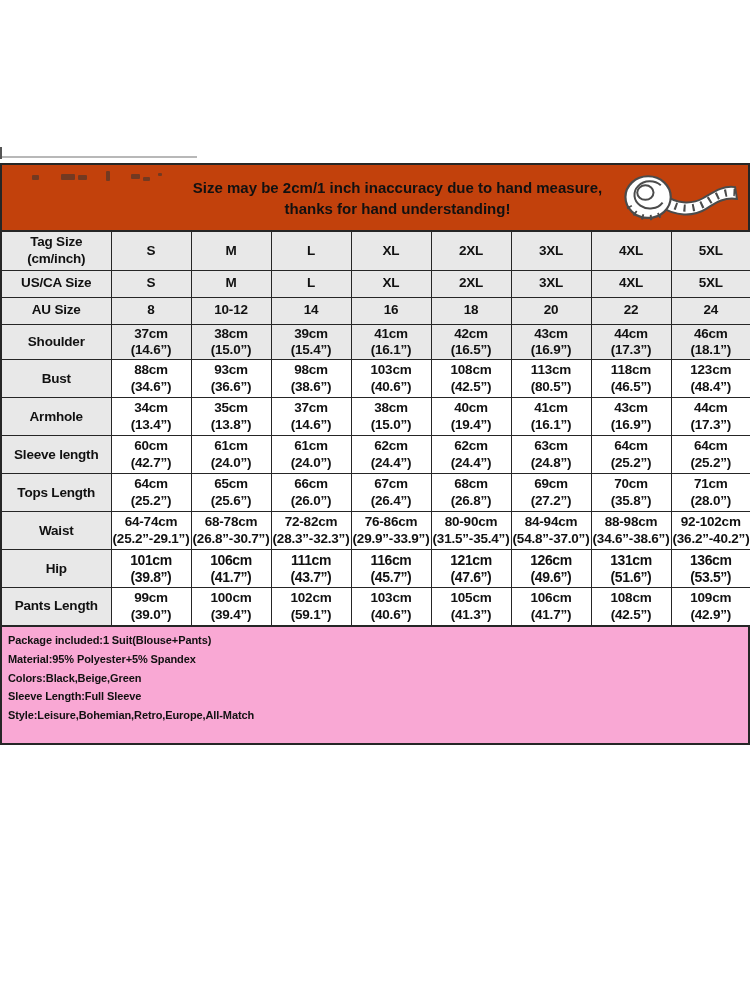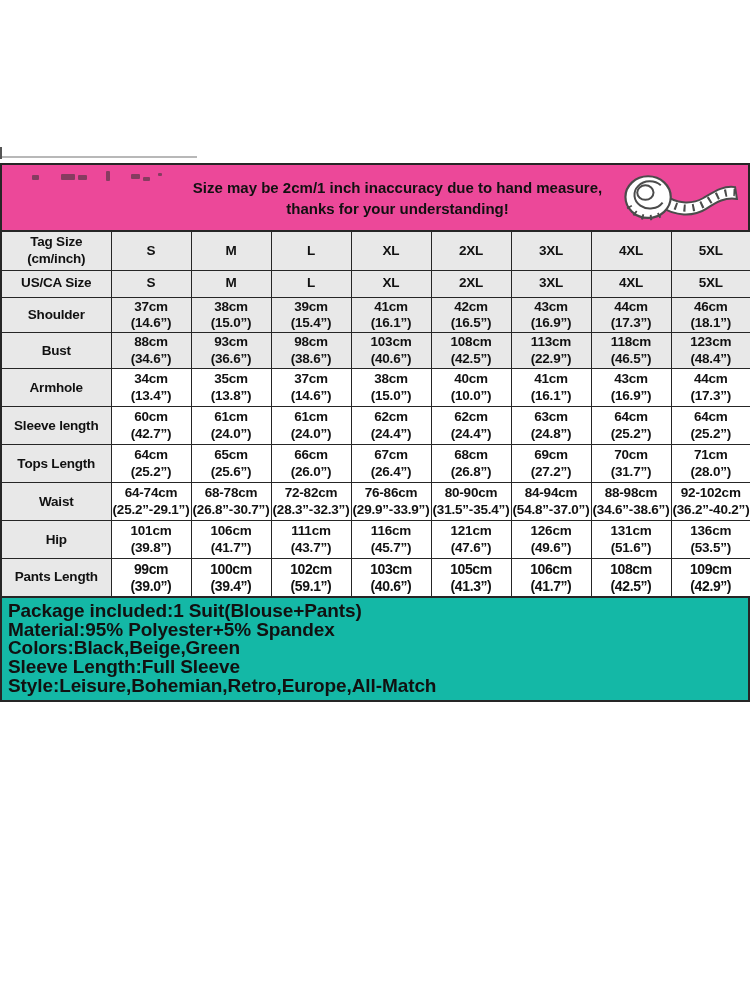--- a/index.html
+++ b/index.html
@@ -8,21 +8,21 @@
     font-family:"Liberation Sans", sans-serif; color:#111; overflow:hidden;
   }
   
   .top-space { position:relative; height:163px; }
   .photo-edge-line { position:absolute; left:0; bottom:5px; width:197px; height:2px; background:#b8b8b8; }
   .left-tick { position:absolute; left:0; bottom:4px; width:2px; height:12px; background:#555; }
 
   
   .header-box {
     box-sizing:border-box; border:2px solid #262626; border-bottom:none;
-    height:67px; display:flex; align-items:center; background:#ec4899;
+    height:67px; display:flex; align-items:center; background:#c2410c;
   }
   .logo-marks { position:relative; width:185px; height:100%; flex:0 0 auto; }
   .logo-marks .m { position:absolute; background:#333; opacity:.55; filter:blur(.4px); border-radius:1px; }
   .m1 { left:30px; top:10px; width:7px;  height:5px; }
   .m2 { left:59px; top:9px;  width:14px; height:6px; }
   .m3 { left:76px; top:10px; width:9px;  height:5px; }
   .m4 { left:104px;top:6px;  width:4px;  height:10px; }
   .m5 { left:129px;top:9px;  width:9px;  height:5px; }
   .m6 { left:141px;top:12px; width:7px;  height:4px; }
   .m7 { left:156px;top:8px;  width:4px;  height:3px; }
@@ -45,22 +45,22 @@
   .size-table td { background:#ffffff; }
   .size-table tr:nth-child(-n+4) td { background:#e8e8e8; }   
   .size-table tr:first-child { height:39px;padding-left:44px; }
   .size-table tr:nth-child(2), .size-table tr:nth-child(3), .size-table tr:nth-child(4) { height:27px; }
   .size-table tr:nth-child(n+5) { height:38px; }
   .size-table tr:nth-child(10) td { font-size:14px; letter-spacing:-0.4px; } 
 
   
   .details-box {
     box-sizing:border-box; width:750px; border:2px solid #262626; border-top:none;
-    background:#14b8a6; padding:4px 6px 4px 6px;
-    font-size:19px; font-weight:bold; line-height:18.8px; letter-spacing:-0.1px;
+    background:#f9a8d4; padding:4px 6px 18px 6px;
+    font-size:11px; font-weight:bold; line-height:18.8px; letter-spacing:-0.1px;
   }
 </style>
 </head>
 <body>
 
 <div class="page">
 
   <div class="top-space">
     <div class="photo-edge-line"></div>
     <div class="left-tick"></div>
@@ -71,21 +71,21 @@
       <span class="m m1"></span>
       <span class="m m2"></span>
       <span class="m m3"></span>
       <span class="m m4"></span>
       <span class="m m5"></span>
       <span class="m m6"></span>
       <span class="m m7"></span>
     </div>
     <div class="note">
       <div>Size may be 2cm/1 inch inaccuracy due to hand measure,</div>
-      <div>thanks for your understanding!</div>
+      <div>thanks for hand understanding!</div>
     </div>
     <div class="tape">
       <svg width="122" height="58" viewBox="0 0 132 64" fill="none" xmlns="http://www.w3.org/2000/svg">
         <defs>
           <clipPath id="tapeclip">
             <path d="M50 28 C64 38 80 40 94 32 C106 25 116 18 129 20 L131 33 C118 31 109 36 97 44 C83 53 62 52 48 42 Z"></path>
           </clipPath>
         </defs>
 
         <path d="M50 28 C64 38 80 40 94 32 C106 25 116 18 129 20 L131 33 C118 31 109 36 97 44 C83 53 62 52 48 42 Z" fill="#ffffff" stroke="#4b4b4b" stroke-width="2.2"></path>
@@ -129,20 +129,31 @@
         <tr>
           <th>US/CA Size</th>
           <td>S</td>
           <td>M</td>
           <td>L</td>
           <td>XL</td>
           <td>2XL</td>
           <td>3XL</td>
           <td>4XL</td>
           <td>5XL</td>
+        </tr>
+        <tr>
+          <th>AU Size</th>
+          <td>8</td>
+          <td>10-12</td>
+          <td>14</td>
+          <td>16</td>
+          <td>18</td>
+          <td>20</td>
+          <td>22</td>
+          <td>24</td>
         </tr>
         <tr>
           <th>Shoulder</th>
           <td>37cm
 (14.6”)</td>
           <td>38cm
 (15.0”)</td>
           <td>39cm
 (15.4”)</td>
           <td>41cm
@@ -162,38 +173,38 @@
 (34.6”)</td>
           <td>93cm
 (36.6”)</td>
           <td>98cm
 (38.6”)</td>
           <td>103cm
 (40.6”)</td>
           <td>108cm
 (42.5”)</td>
           <td>113cm
-(22.9”)</td>
+(80.5”)</td>
           <td>118cm
 (46.5”)</td>
           <td>123cm
 (48.4”)</td>
         </tr>
         <tr>
           <th>Armhole</th>
           <td>34cm
 (13.4”)</td>
           <td>35cm
 (13.8”)</td>
           <td>37cm
 (14.6”)</td>
           <td>38cm
 (15.0”)</td>
           <td>40cm
-(10.0”)</td>
+(19.4”)</td>
           <td>41cm
 (16.1”)</td>
           <td>43cm
 (16.9”)</td>
           <td>44cm
 (17.3”)</td>
         </tr>
         <tr>
           <th>Sleeve length</th>
           <td>60cm
@@ -221,21 +232,21 @@
 (25.6”)</td>
           <td>66cm
 (26.0”)</td>
           <td>67cm
 (26.4”)</td>
           <td>68cm
 (26.8”)</td>
           <td>69cm
 (27.2”)</td>
           <td>70cm
-(31.7”)</td>
+(35.8”)</td>
           <td>71cm
 (28.0”)</td>
         </tr>
         <tr>
           <th>Waist</th>
           <td>64-74cm
 (25.2”-29.1”)</td>
           <td>68-78cm
 (26.8”-30.7”)</td>
           <td>72-82cm

